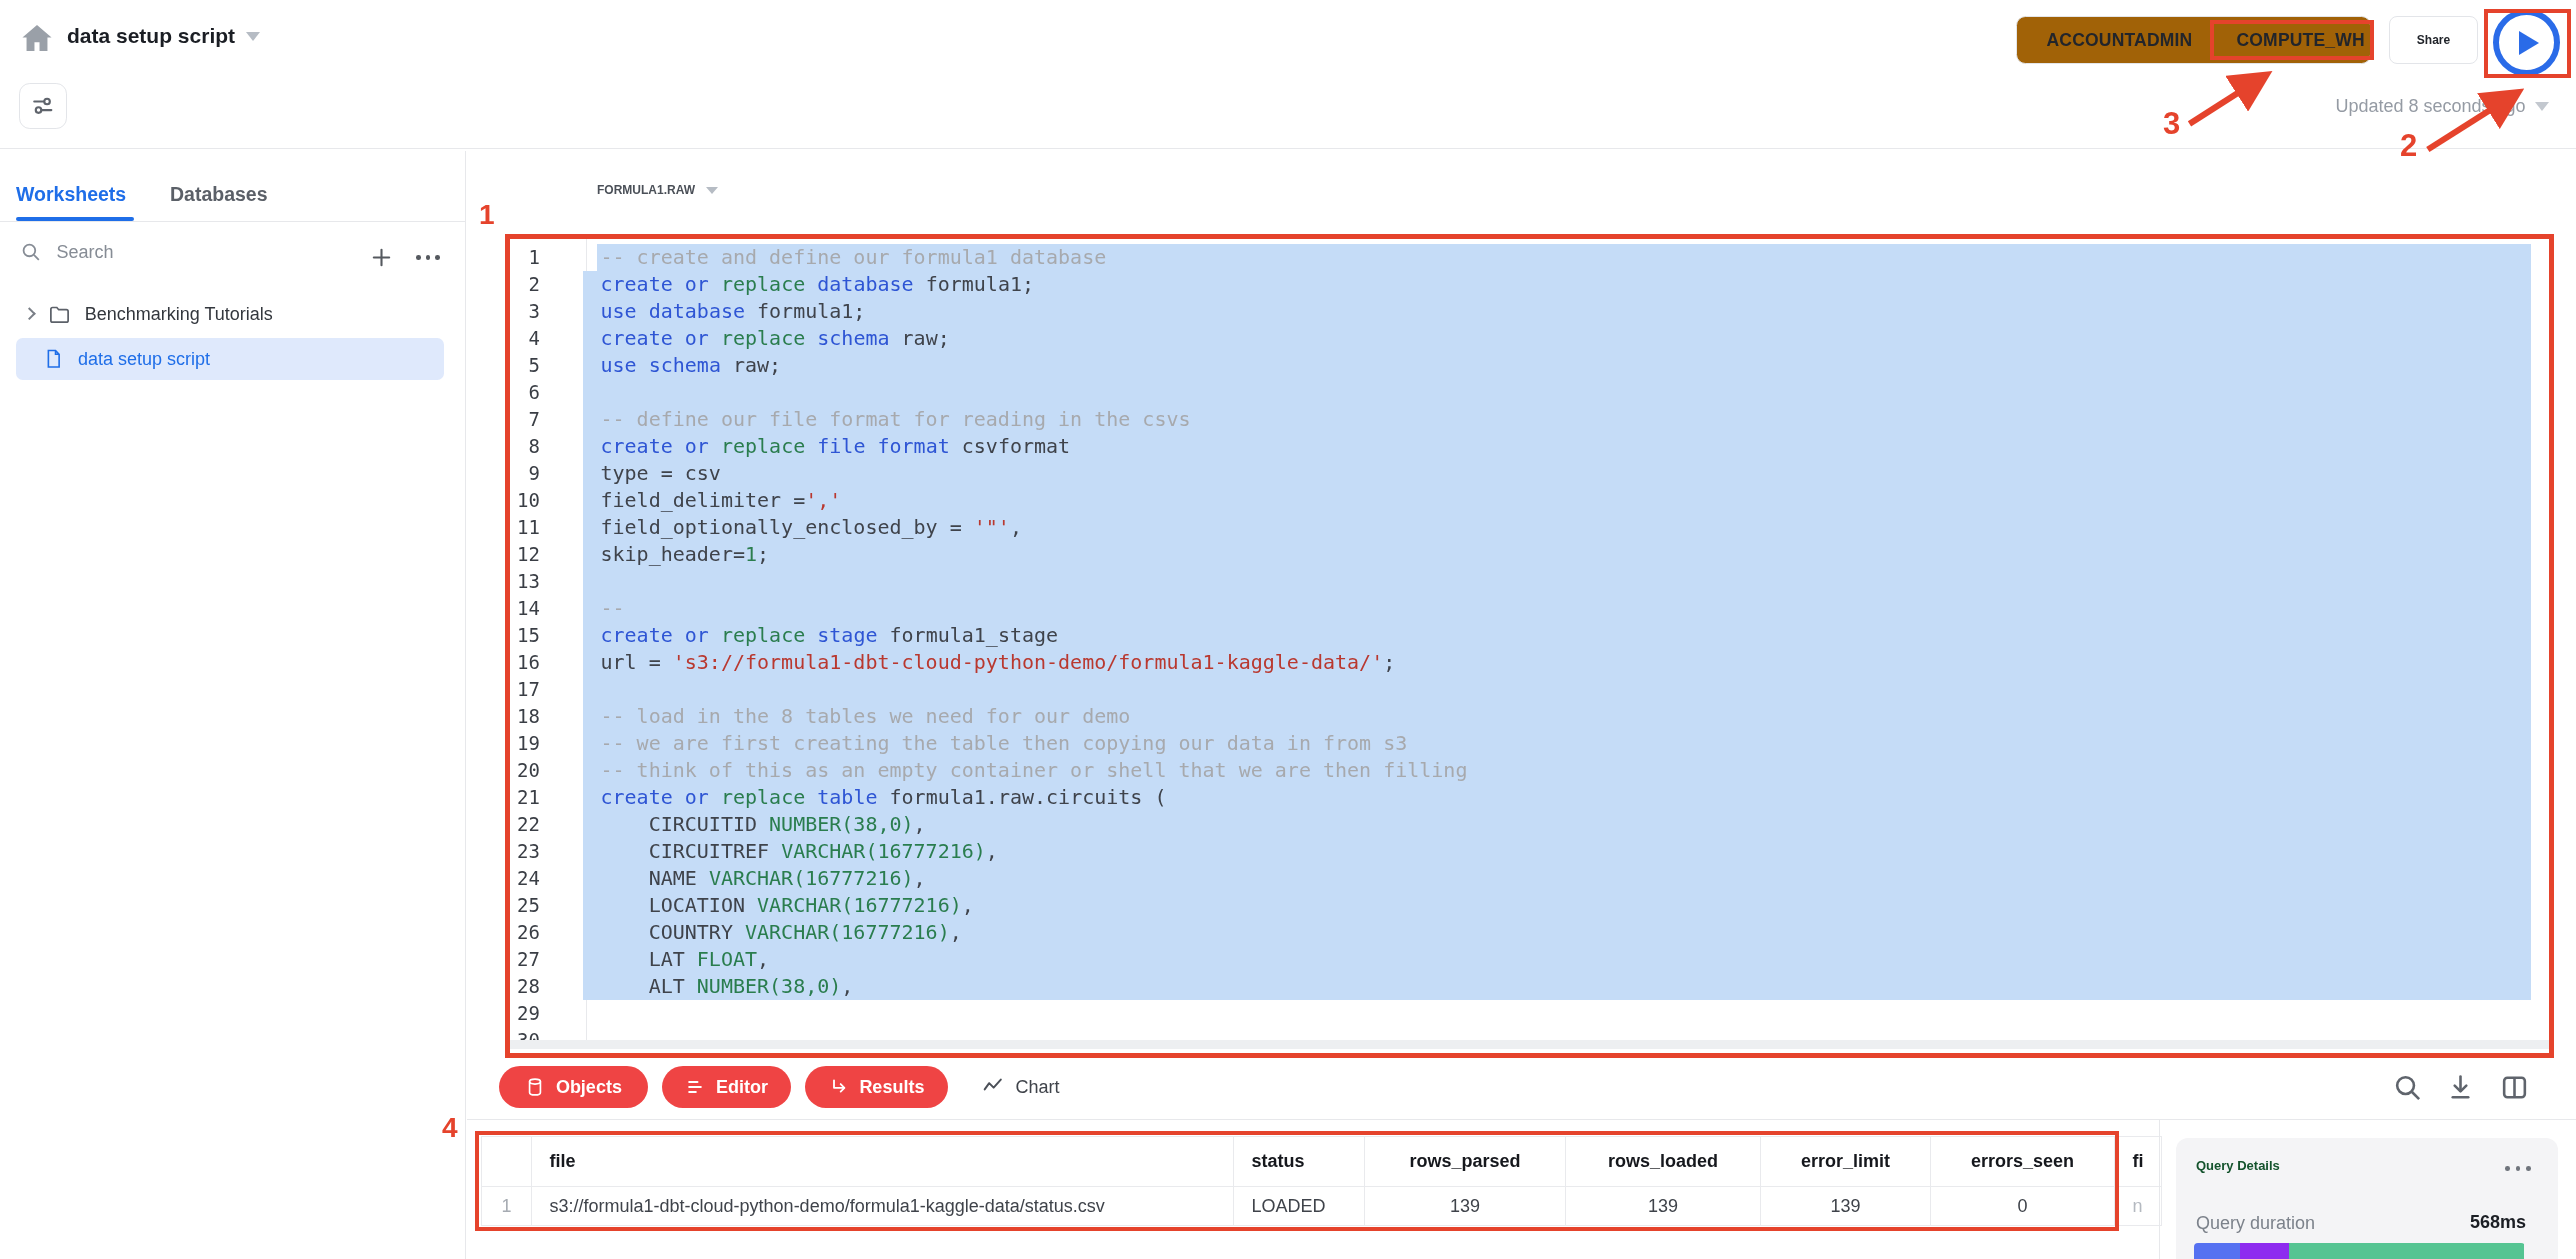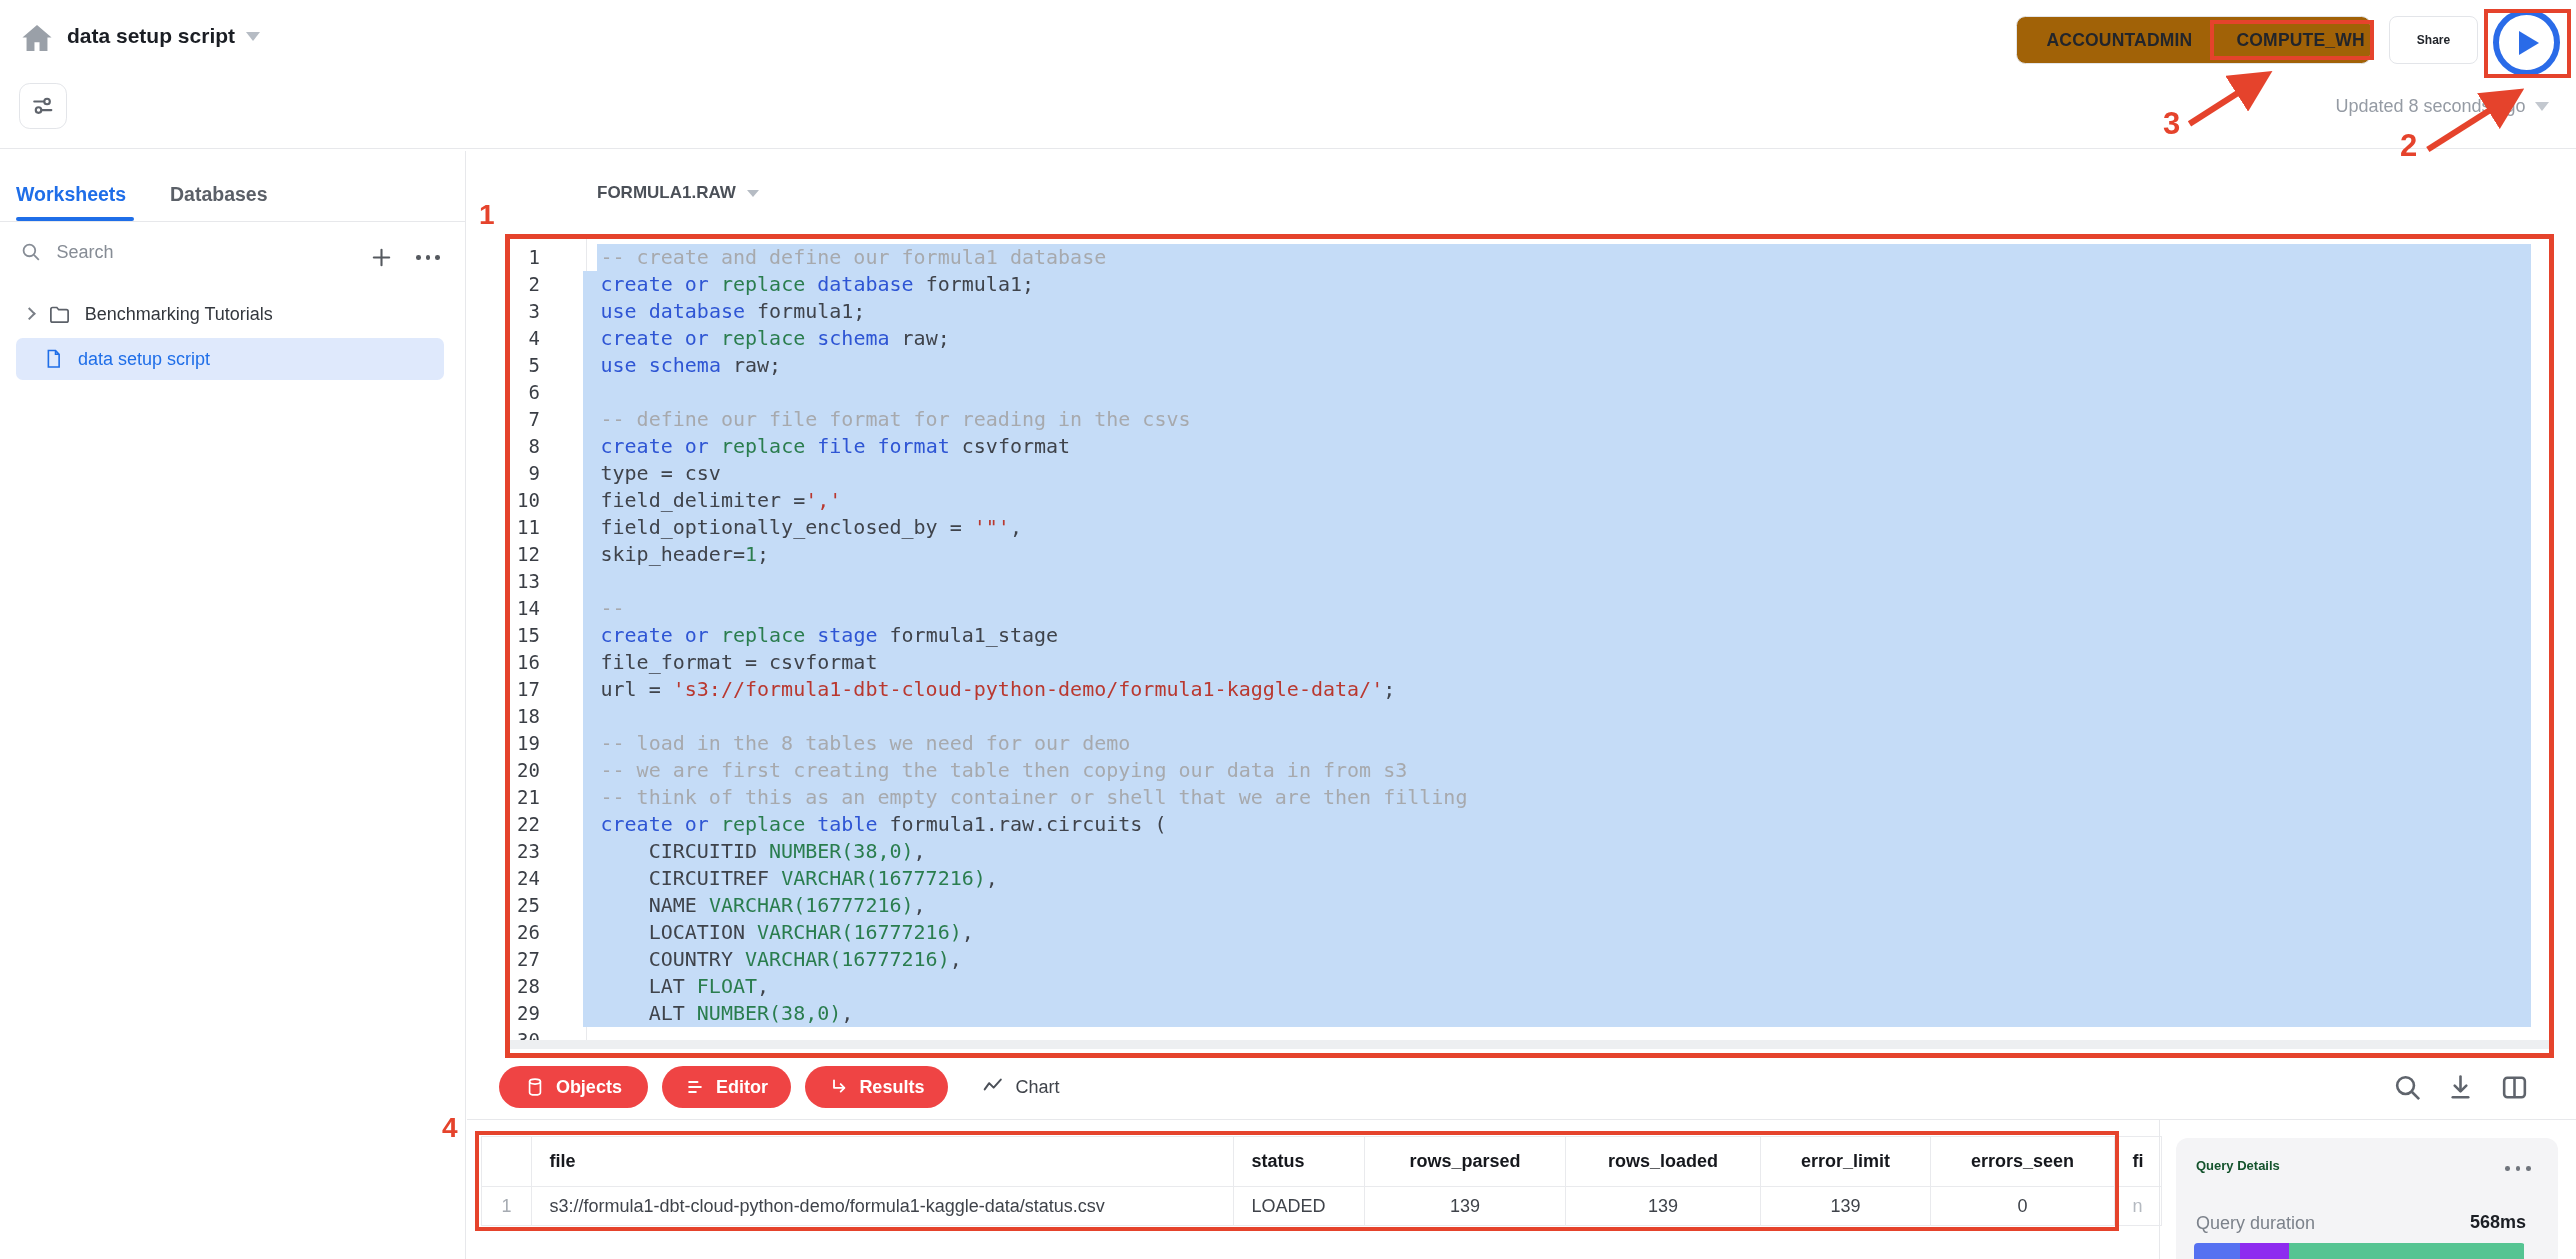--- a/index.html
+++ b/index.html
@@ -36,21 +36,21 @@
   #plus-btn { position:absolute; left:364px; top:0; width:35px; height:35px; color:#55595f; display:flex;align-items:center;justify-content:center; cursor:pointer; }
   #dots-btn { position:absolute; left:409px; top:0; width:38px; height:35px; display:flex;align-items:center;justify-content:center; gap:4.7px; cursor:pointer; }
   .dot { width:4.7px; height:4.7px; border-radius:50%; background:#55595f; }
   #tree-folder { left:16px; top:143px; width:431px; height:40px; display:flex; align-items:center; gap:13.5px; cursor:pointer; }
   #tree-folder .lbl { font-size:18px; color:#33373d; }
   #tree-file { left:16px; top:187px; width:428px; height:42px; background:#dfe9fc; border-radius:6.7px; display:flex; align-items:center; gap:13.5px; padding-left:27px; cursor:pointer; }
   #tree-file .lbl { font-size:18px; font-weight:500; color:#1f6ee8; }
   .chev { width:9.4px; height:9.4px; border-right:2px solid #7a7f87; border-bottom:2px solid #7a7f87; transform:rotate(-45deg); margin-left:9.4px; }
 
   
-  #ctx-label { left:597px; top:183px; display:flex; align-items:center; gap:10.8px; font-size:17px; font-weight:700; color:#4b5058; cursor:pointer; }
+  #ctx-label { left:597px; top:183px; display:flex; align-items:center; gap:10.8px; font-size:12px; font-weight:700; color:#4b5058; cursor:pointer; }
   #ctx-label .caret { border-left-width:6px; border-right-width:6px; border-top-width:7.4px; }
   #redbox1 { left:505px; top:234px; width:2049px; height:824px; border:5.4px solid #e5432c; pointer-events:none; z-index:5; }
   #editor { left:510px; top:239px; width:2039px; height:813px; overflow:hidden; background:#fff;
     font-family:"DejaVu Sans Mono", monospace; font-size:20px; line-height:27px; }
   #gutter { position:absolute; left:0; top:5.4px; width:30px; text-align:right; color:#3a3e45; font-size:19px; }
   #gutter-border { position:absolute; left:76px; top:0; width:1.3px; height:805px; background:#e8e9ec; }
   #code { position:absolute; left:73px; top:5.4px; width:1965px; }
   .cl { position:relative; height:27px; white-space:pre; }
   .cl .hl { position:absolute; left:0; top:0; width:1948px; height:100%; background:#c5dcf7; }
   .cl.first .hl { left:14px; width:1934px; }
@@ -244,21 +244,20 @@
         <div class="cl"><span class="hl"></span><span class="tx"></span></div>
         <div class="cl"><span class="hl"></span><span class="tx"><span class="tok-c">-- define our file format for reading in the csvs</span></span></div>
         <div class="cl"><span class="hl"></span><span class="tx"><span class="tok-k">create</span><span class="tok-t"> </span><span class="tok-k">or</span><span class="tok-t"> </span><span class="tok-g">replace</span><span class="tok-t"> </span><span class="tok-k">file</span><span class="tok-t"> </span><span class="tok-k">format</span><span class="tok-t"> csvformat</span></span></div>
         <div class="cl"><span class="hl"></span><span class="tx"><span class="tok-t">type = csv</span></span></div>
         <div class="cl"><span class="hl"></span><span class="tx"><span class="tok-t">field_delimiter =</span><span class="tok-s">','</span></span></div>
         <div class="cl"><span class="hl"></span><span class="tx"><span class="tok-t">field_optionally_enclosed_by = </span><span class="tok-s">'"'</span><span class="tok-t">,</span></span></div>
         <div class="cl"><span class="hl"></span><span class="tx"><span class="tok-t">skip_header=</span><span class="tok-g">1</span><span class="tok-t">;</span></span></div>
         <div class="cl"><span class="hl"></span><span class="tx"></span></div>
         <div class="cl"><span class="hl"></span><span class="tx"><span class="tok-c">--</span></span></div>
         <div class="cl"><span class="hl"></span><span class="tx"><span class="tok-k">create</span><span class="tok-t"> </span><span class="tok-k">or</span><span class="tok-t"> </span><span class="tok-g">replace</span><span class="tok-t"> </span><span class="tok-k">stage</span><span class="tok-t"> formula1_stage</span></span></div>
-        <div class="cl"><span class="hl"></span><span class="tx"><span class="tok-t">file_format = csvformat</span></span></div>
         <div class="cl"><span class="hl"></span><span class="tx"><span class="tok-t">url = </span><span class="tok-s">'s3://formula1-dbt-cloud-python-demo/formula1-kaggle-data/'</span><span class="tok-t">;</span></span></div>
         <div class="cl"><span class="hl"></span><span class="tx"></span></div>
         <div class="cl"><span class="hl"></span><span class="tx"><span class="tok-c">-- load in the 8 tables we need for our demo</span></span></div>
         <div class="cl"><span class="hl"></span><span class="tx"><span class="tok-c">-- we are first creating the table then copying our data in from s3</span></span></div>
         <div class="cl"><span class="hl"></span><span class="tx"><span class="tok-c">-- think of this as an empty container or shell that we are then filling</span></span></div>
         <div class="cl"><span class="hl"></span><span class="tx"><span class="tok-k">create</span><span class="tok-t"> </span><span class="tok-k">or</span><span class="tok-t"> </span><span class="tok-g">replace</span><span class="tok-t"> </span><span class="tok-k">table</span><span class="tok-t"> formula1.raw.circuits (</span></span></div>
         <div class="cl"><span class="hl"></span><span class="tx"><span class="tok-t">    CIRCUITID </span><span class="tok-g">NUMBER(38,0)</span><span class="tok-t">,</span></span></div>
         <div class="cl"><span class="hl"></span><span class="tx"><span class="tok-t">    CIRCUITREF </span><span class="tok-g">VARCHAR(16777216)</span><span class="tok-t">,</span></span></div>
         <div class="cl"><span class="hl"></span><span class="tx"><span class="tok-t">    NAME </span><span class="tok-g">VARCHAR(16777216)</span><span class="tok-t">,</span></span></div>
         <div class="cl"><span class="hl"></span><span class="tx"><span class="tok-t">    LOCATION </span><span class="tok-g">VARCHAR(16777216)</span><span class="tok-t">,</span></span></div>

